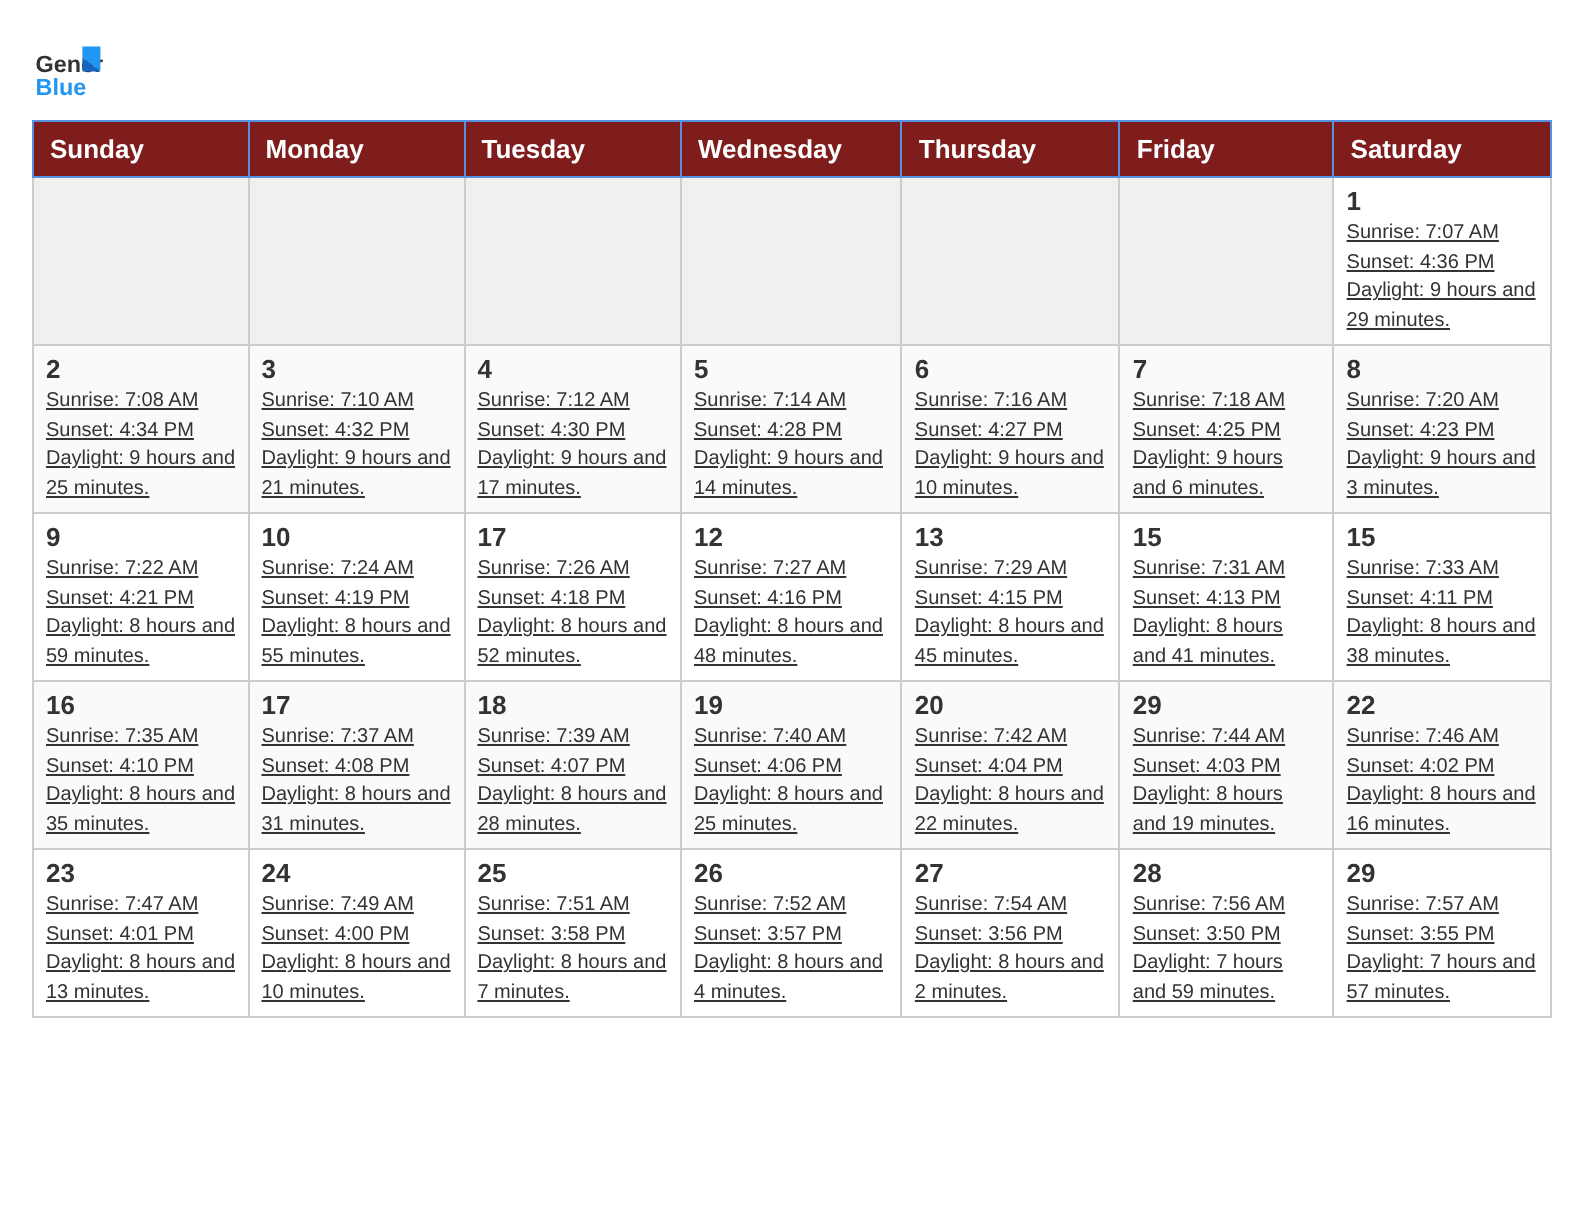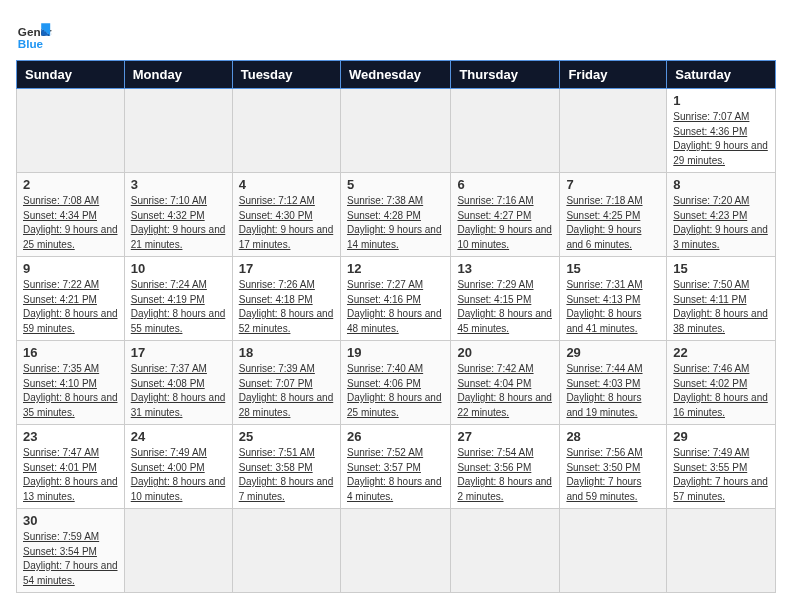--- a/index.html
+++ b/index.html
@@ -36,21 +36,21 @@
     .location {
       font-size: 15px;
       color: #555;
     }
     .calendar {
       width: 100%;
       border-collapse: collapse;
       border: 1px solid #ccc;
     }
     .calendar th {
-      background-color: #0f172a;
+      background-color: #7f1d1d;
       color: #fff;
       text-align: left;
       padding: 6px 8px;
       font-size: 13px;
       font-weight: bold;
       border: 1px solid #5593e0;
     }
     .calendar td {
       vertical-align: top;
       border: 1px solid #ccc;
@@ -143,21 +143,21 @@
 Daylight: 9 hours and 21 minutes.</div>
         </td>
         <td>
           <span class="day-number">4</span>
           <div class="day-info">Sunrise: 7:12 AM
 Sunset: 4:30 PM
 Daylight: 9 hours and 17 minutes.</div>
         </td>
         <td>
           <span class="day-number">5</span>
-          <div class="day-info">Sunrise: 7:38 AM
+          <div class="day-info">Sunrise: 7:14 AM
 Sunset: 4:28 PM
 Daylight: 9 hours and 14 minutes.</div>
         </td>
         <td>
           <span class="day-number">6</span>
           <div class="day-info">Sunrise: 7:16 AM
 Sunset: 4:27 PM
 Daylight: 9 hours and 10 minutes.</div>
         </td>
         <td>
@@ -205,42 +205,42 @@
 Daylight: 8 hours and 45 minutes.</div>
         </td>
         <td>
           <span class="day-number">15</span>
           <div class="day-info">Sunrise: 7:31 AM
 Sunset: 4:13 PM
 Daylight: 8 hours and 41 minutes.</div>
         </td>
         <td>
           <span class="day-number">15</span>
-          <div class="day-info">Sunrise: 7:50 AM
+          <div class="day-info">Sunrise: 7:33 AM
 Sunset: 4:11 PM
 Daylight: 8 hours and 38 minutes.</div>
         </td>
       </tr>
       <tr>
         <td>
           <span class="day-number">16</span>
           <div class="day-info">Sunrise: 7:35 AM
 Sunset: 4:10 PM
 Daylight: 8 hours and 35 minutes.</div>
         </td>
         <td>
           <span class="day-number">17</span>
           <div class="day-info">Sunrise: 7:37 AM
 Sunset: 4:08 PM
 Daylight: 8 hours and 31 minutes.</div>
         </td>
         <td>
           <span class="day-number">18</span>
           <div class="day-info">Sunrise: 7:39 AM
-Sunset: 7:07 PM
+Sunset: 4:07 PM
 Daylight: 8 hours and 28 minutes.</div>
         </td>
         <td>
           <span class="day-number">19</span>
           <div class="day-info">Sunrise: 7:40 AM
 Sunset: 4:06 PM
 Daylight: 8 hours and 25 minutes.</div>
         </td>
         <td>
           <span class="day-number">20</span>
@@ -293,33 +293,19 @@
 Daylight: 8 hours and 2 minutes.</div>
         </td>
         <td>
           <span class="day-number">28</span>
           <div class="day-info">Sunrise: 7:56 AM
 Sunset: 3:50 PM
 Daylight: 7 hours and 59 minutes.</div>
         </td>
         <td>
           <span class="day-number">29</span>
-          <div class="day-info">Sunrise: 7:49 AM
+          <div class="day-info">Sunrise: 7:57 AM
 Sunset: 3:55 PM
 Daylight: 7 hours and 57 minutes.</div>
         </td>
-      </tr>
-      <tr>
-        <td>
-          <span class="day-number">30</span>
-          <div class="day-info">Sunrise: 7:59 AM
-Sunset: 3:54 PM
-Daylight: 7 hours and 54 minutes.</div>
-        </td>
-        <td class="empty"></td>
-        <td class="empty"></td>
-        <td class="empty"></td>
-        <td class="empty"></td>
-        <td class="empty"></td>
-        <td class="empty"></td>
       </tr>
     </tbody>
 </table>
 
 </body></html>

